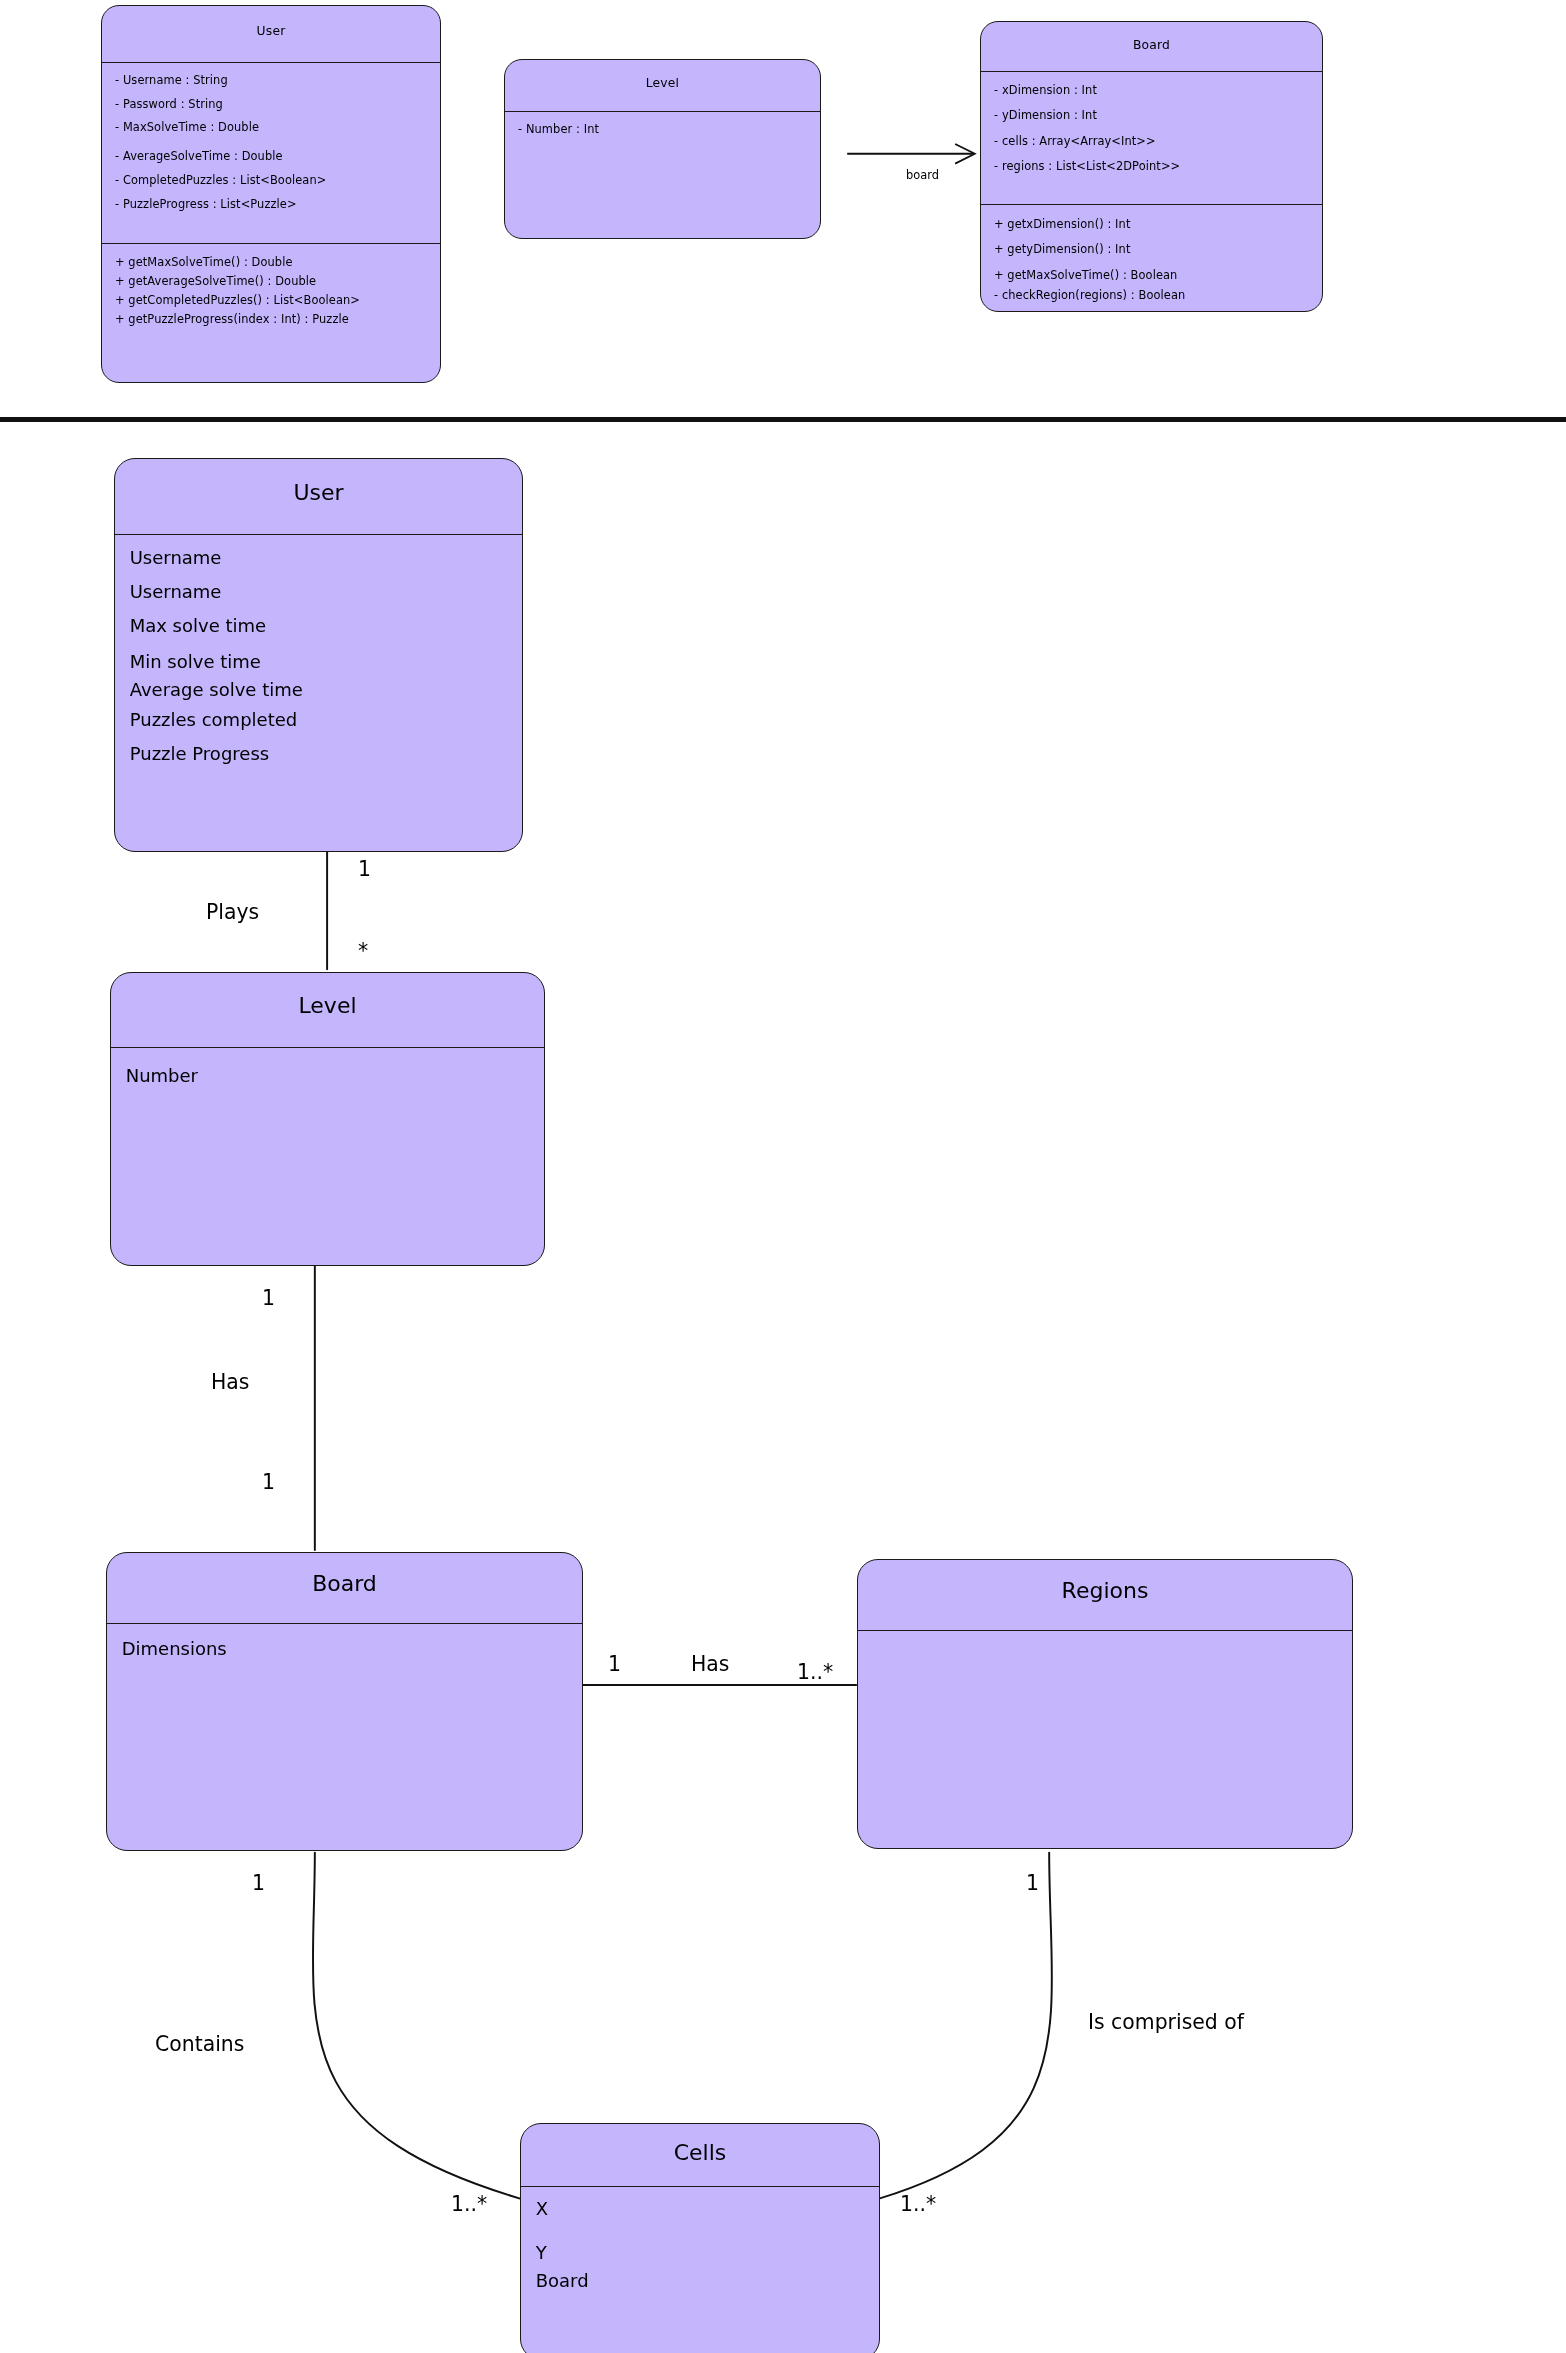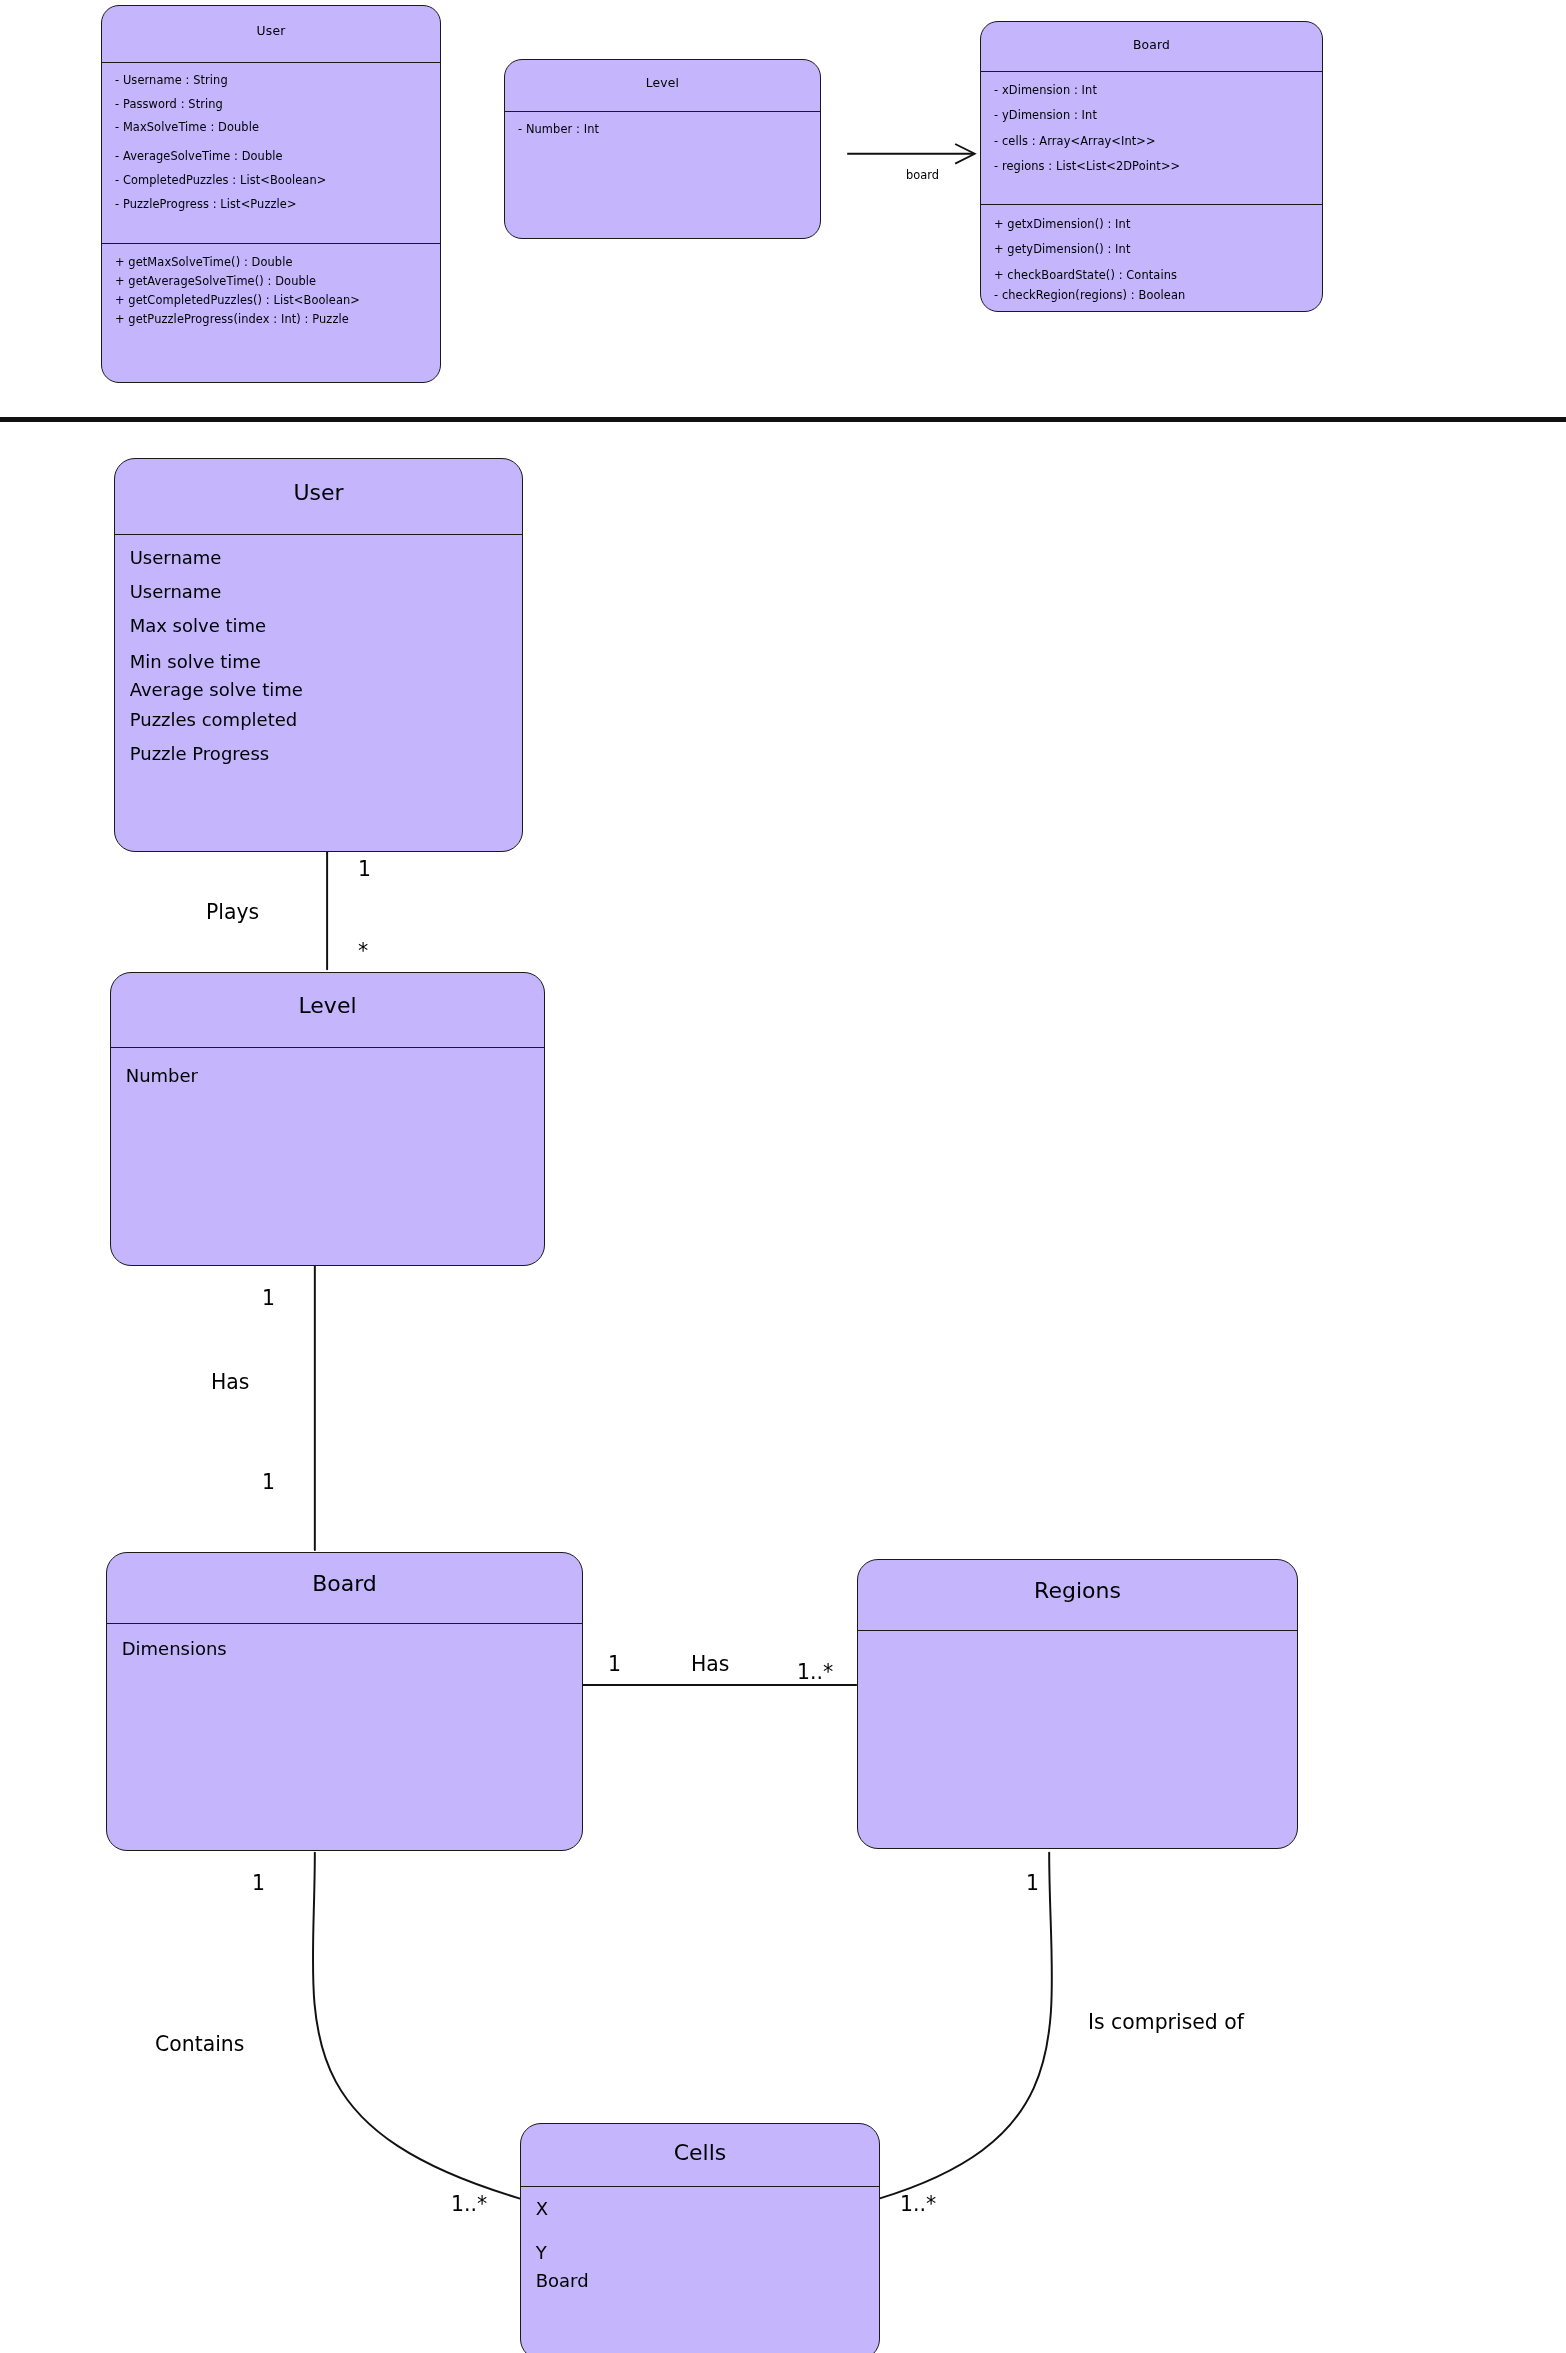--- a/index.html
+++ b/index.html
@@ -141,21 +141,21 @@
       <div class="member-list" style="top:61px;">
         <div class="member" style="margin-bottom:11.4px;">- xDimension : Int</div>
         <div class="member" style="margin-bottom:11.4px;">- yDimension : Int</div>
         <div class="member" style="margin-bottom:11.4px;">- cells : Array&lt;Array&lt;Int&gt;&gt;</div>
         <div class="member">- regions : List&lt;List&lt;2DPoint&gt;&gt;</div>
       </div>
       <div class="compartment-rule" style="top:182px;"></div>
       <div class="member-list" style="top:195px;">
         <div class="member" style="margin-bottom:11.4px;">+ getxDimension() : Int</div>
         <div class="member" style="margin-bottom:11.4px;">+ getyDimension() : Int</div>
-        <div class="member" style="margin-bottom:6.5px;">+ checkBoardState() : Contains</div>
+        <div class="member" style="margin-bottom:6.5px;">+ getMaxSolveTime() : Boolean</div>
         <div class="member">- checkRegion(regions) : Boolean</div>
       </div>
     </div>
 
     <svg class="svg-layer" viewBox="0 0 1915 2878" preserveAspectRatio="none" style="pointer-events:none;">
       <g stroke="#111111" stroke-width="2.2" fill="none">
         <line x1="1036" y1="188" x2="1190" y2="188"></line>
         <polyline points="1168,176 1192,188 1168,200"></polyline>
       </g>
     </svg>
@@ -212,21 +212,21 @@
     <div class="mult-label" style="left:262px; top:1470px;">1</div>
 
     <div class="uml-box" style="left:106px; top:1552px; width:477px; height:299px; border-radius:21px;">
       <div class="uml-title" style="margin-top:18px;">Board</div>
       <div class="compartment-rule" style="top:70px;"></div>
       <div class="member-list" style="top:85px; padding-left:14.7px;">
         <div class="member">Dimensions</div>
       </div>
     </div>
 
-    <div class="uml-box" style="left:857px; top:1559px; width:441px; height:290px; border-radius:21px;">
+    <div class="uml-box" style="left:857px; top:1559px; width:496px; height:290px; border-radius:21px;">
       <div class="uml-title" style="margin-top:18px;">Regions</div>
       <div class="compartment-rule" style="top:70px;"></div>
     </div>
 
     <div class="mult-label" style="left:608px; top:1652px;">1</div>
     <div class="edge-label rel-label" style="left:691px; top:1652px;">Has</div>
     <div class="mult-label" style="left:797px; top:1660px;">1..*</div>
 
     <div class="mult-label" style="left:252px; top:1871px;">1</div>
     <div class="edge-label rel-label" style="left:155px; top:2032px;">Contains</div>

